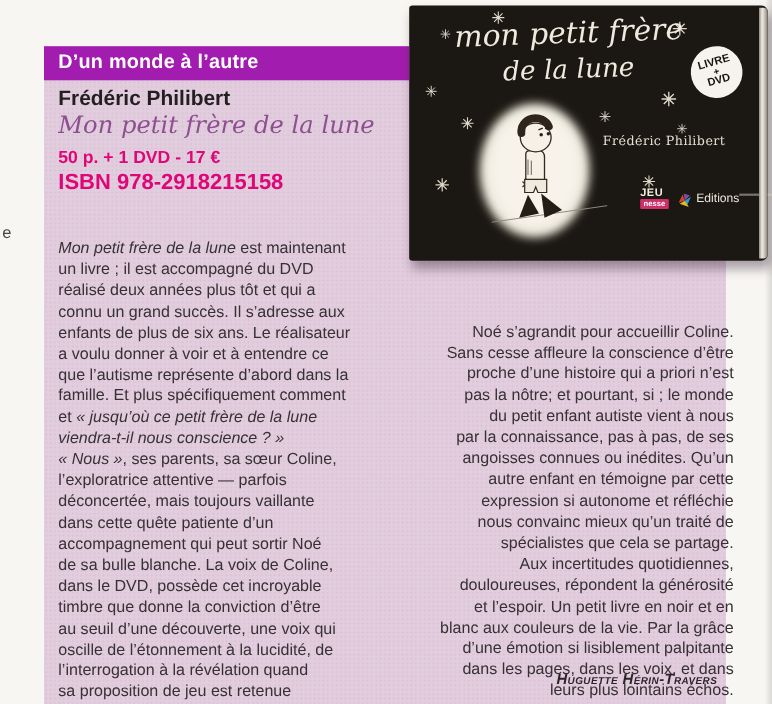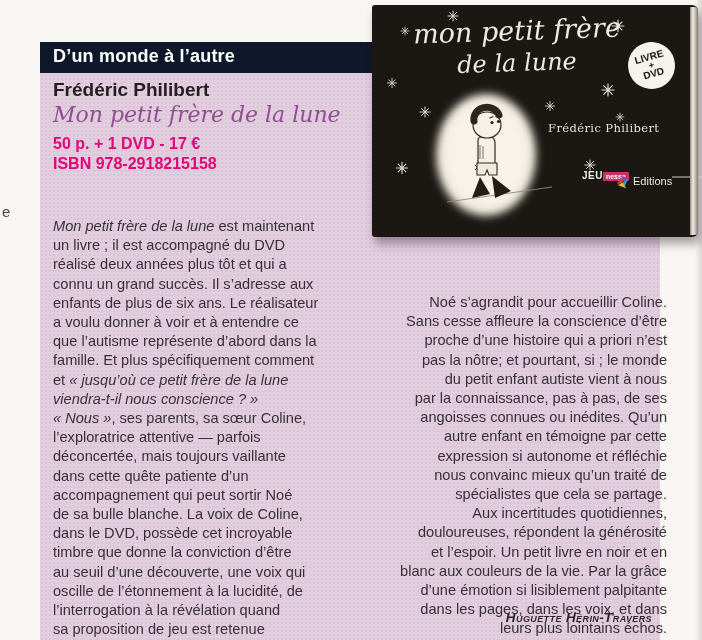--- a/index.html
+++ b/index.html
@@ -5,33 +5,33 @@
   html,body{margin:0;padding:0;background:#e8e6e2;}
   .page{position:relative;width:702px;height:640px;background:#f8f6f2;overflow:hidden;
         font-family:"Liberation Sans",sans-serif;}
   
   .scan-edge{position:absolute;top:0;right:0;bottom:0;width:7px;
              background:linear-gradient(to right,rgba(0,0,0,0),rgba(0,0,0,.12));pointer-events:none;z-index:40;}
   
   .fragment{position:absolute;left:2px;top:203px;font-size:15px;color:#4a4648;}
 
   
-  .section-bar{position:absolute;left:40px;top:42px;width:332px;height:40px;background:#0f172a;
+  .section-bar{position:absolute;left:40px;top:42px;width:332px;height:40px;background:#a21caf;
                color:#ffffff;font-weight:bold;font-size:18px;line-height:28px;padding-left:13px;
                box-sizing:border-box;letter-spacing:.2px;}
 
   
   .panel{position:absolute;left:40px;top:73px;width:620px;height:567px;background:#e2cdde;
          background-image:radial-gradient(rgba(150,110,145,.10) 1px,transparent 1px);
          background-size:4px 4px;}
   .author{position:absolute;left:13px;top:6px;font-size:19px;font-weight:bold;color:#231e20;}
   .btitle{position:absolute;left:13px;top:29px;font-family:"DejaVu Serif",serif;font-style:italic;
           font-size:22px;color:#8e4f90;}
   .price{position:absolute;left:13px;top:62px;font-size:16px;font-weight:bold;color:#df0677;}
-  .isbn{position:absolute;left:13px;top:82px;font-size:16px;font-weight:bold;color:#df0677;}
+  .isbn{position:absolute;left:13px;top:82px;font-size:20px;font-weight:bold;color:#df0677;}
   .col{position:absolute;font-size:14.6px;line-height:19.2px;color:#373135;white-space:pre-line;margin-top:40px;}
   .col1{left:13px;top:104px;width:322px;}
   .col2{left:327px;top:180px;width:300px;text-align:right;}
   .it{font-style:italic;}
   .sig{position:absolute;right:8px;top:537px;font-size:13.5px;font-weight:bold;
        font-variant:small-caps;color:#2c2528;letter-spacing:.4px;font-style:italic;}
 
   
   .cover{position:absolute;left:372px;top:5px;width:326px;height:232px;background:#1b1712;
          border-radius:3px 6px 6px 3px;box-shadow:3px 7px 10px rgba(50,30,50,.40);z-index:10;}
@@ -40,21 +40,21 @@
                font-family:"DejaVu Serif",serif;font-style:italic;color:#efeadd;z-index:3;}
   .ct1{top:10px;font-size:27px;transform:rotate(-2deg);}
   .ct2{top:44px;font-size:24px;transform:rotate(-2deg);}
   .cover-author{position:absolute;left:176px;top:116px;font-family:"DejaVu Serif",serif;
                 font-size:11.5px;color:#e6dfd2;letter-spacing:.4px;z-index:3;}
   .badge{position:absolute;left:256px;top:37px;width:47px;height:47px;border-radius:50%;
          background:#f6f3ec;color:#17120e;display:flex;flex-direction:column;align-items:center;
          justify-content:center;transform:rotate(-16deg);font-weight:bold;font-size:10px;
          line-height:10px;z-index:4;}
   .badge .plus{font-size:9px;line-height:7px;}
-  .jeu{position:absolute;left:210px;top:166px;display:flex;flex-direction:row;align-items:center;z-index:3;}
+  .jeu{position:absolute;left:210px;top:166px;display:flex;flex-direction:column;align-items:flex-start;z-index:3;}
   .jeu-top{color:#f1ede3;font-weight:bold;font-size:10px;line-height:10px;letter-spacing:.5px;}
   .jeu-bottom{background:#cf2f68;color:#ffffff;font-weight:bold;font-size:7px;line-height:9px;
               padding:0 3px;border-radius:1px;}
   .editions{position:absolute;left:243px;top:170px;display:flex;align-items:flex-start;gap:3px;z-index:3;}
   .ed-col{display:flex;flex-direction:row;}
   .ed-text{color:#ece7da;font-size:11px;line-height:12px;}
   .ed-sub{width:34px;height:2px;background:rgba(236,231,218,.45);margin-top:1px;}
   .page-edge{position:absolute;top:2px;right:0;bottom:2px;width:8px;border-radius:0 4px 4px 0;
              background:linear-gradient(to right,#8f8a82,#efeae2 35%,#cfc9c0 60%,#a39d94 85%,#7f7a72);z-index:5;}
 </style>

